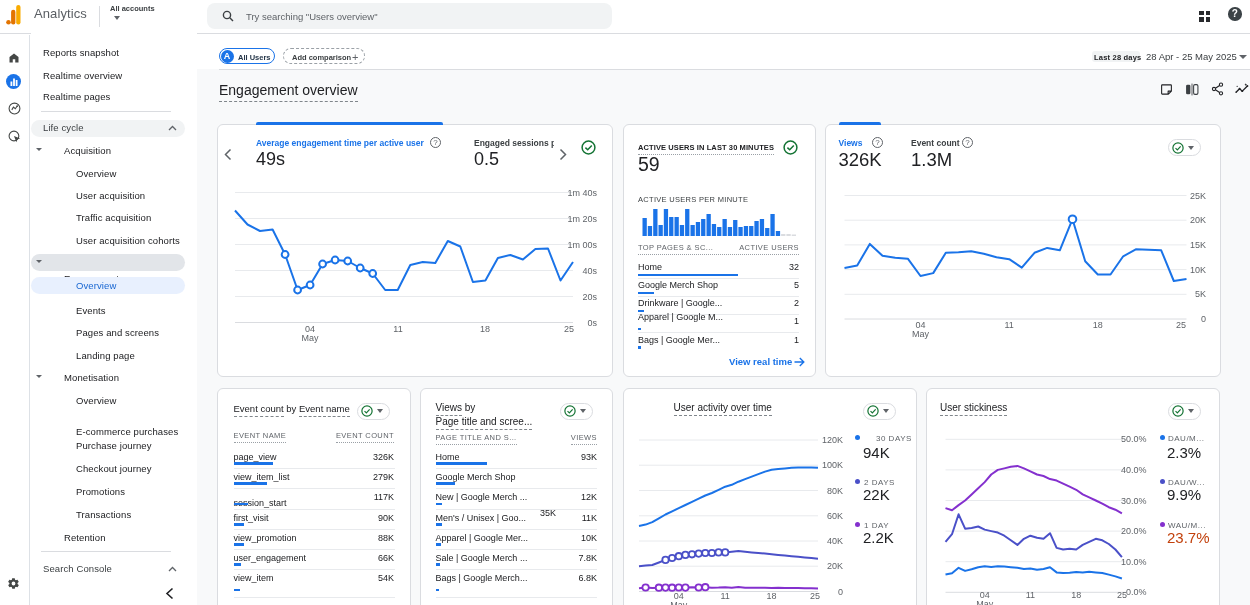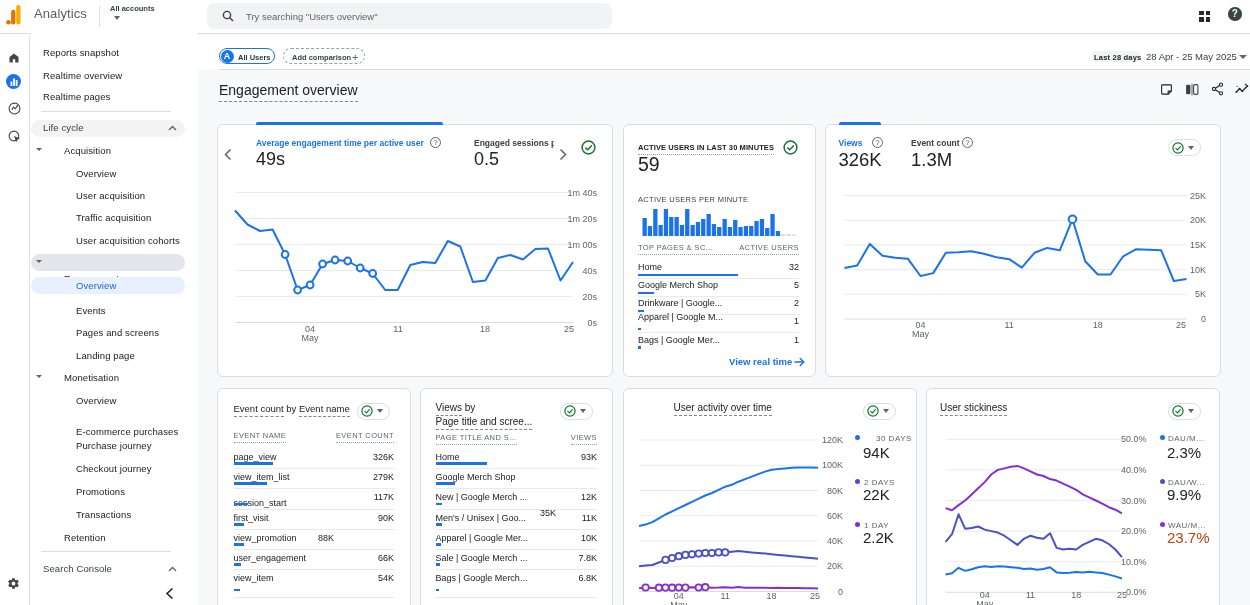--- a/index.html
+++ b/index.html
@@ -336,21 +336,21 @@
   <div class="sep" style="left:233.5px; top:488.2px; width:161px;"></div>
   <div class="td abs" style="left:233.5px; top:498px;">session_start</div>
     <div class="td abs" style="left:334px; top:492.1px; width:60px; text-align:right;">117K</div>
   <div class="abs" style="left:233.5px; top:502.6px; width:14px; height:2.5px; background:#1a73e8;"></div>
   <div class="sep" style="left:233.5px; top:508.6px; width:161px;"></div>
   <div class="td abs" style="left:233.5px; top:512.5px;text-align:right;">first_visit</div>
     <div class="td abs" style="left:334px; top:512.5px; width:60px; text-align:right;">90K</div>
   <div class="abs" style="left:233.5px; top:523px; width:10.8px; height:2.5px; background:#1a73e8;"></div>
   <div class="sep" style="left:233.5px; top:528.9px; width:161px;"></div>
   <div class="td abs" style="left:233.5px; top:532.5px;">view_promotion</div>
-    <div class="td abs" style="left:318px; top:532.5px; width:60px; ">88K</div>
+    <div class="td abs" style="left:334px; top:532.5px; width:60px; text-align:right;">88K</div>
   <div class="abs" style="left:233.5px; top:543px; width:10.5px; height:2.5px; background:#1a73e8;"></div>
   <div class="sep" style="left:233.5px; top:548.9px; width:161px;"></div>
   <div class="td abs" style="left:233.5px; top:552.5px;">user_engagement</div>
     <div class="td abs" style="left:334px; top:552.5px; width:60px; text-align:right;">66K</div>
   <div class="abs" style="left:233.5px; top:563px; width:7.9px; height:2.5px; background:#1a73e8;"></div>
   <div class="sep" style="left:233.5px; top:568.9px; width:161px;"></div>
   <div class="td abs" style="left:233.5px; top:573px;">view_item</div>
     <div class="td abs" style="left:334px; top:573px; width:60px; text-align:right;">54K</div>
   <div class="abs" style="left:233.5px; top:588.6px; width:6.5px; height:2.5px; background:#1a73e8;"></div>
   <div class="sep" style="left:233.5px; top:597px; width:161px;"></div>

